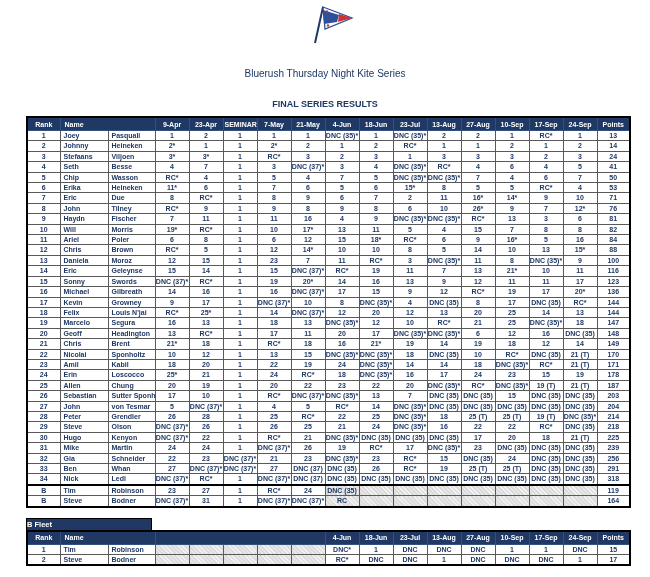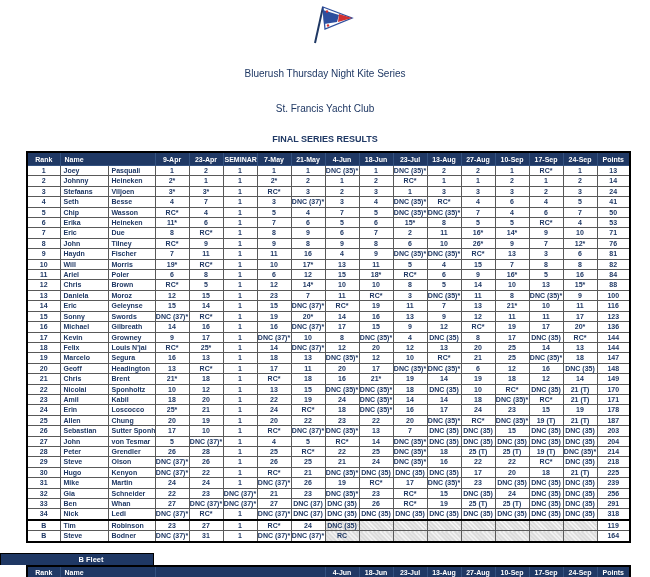--- a/index.html
+++ b/index.html
@@ -35,42 +35,41 @@
   table.results td.nm{text-align:left;padding-left:3px;}
   td.red{color:#FF0000;}
   td.hatch{
     background-color:#d9d9d9;
     background-image:repeating-linear-gradient(45deg,rgba(255,255,255,.85) 0 1px,transparent 1px 3px);
   }
   tr.sep td{border-top:2.5px solid #000;}
 
   .bfleet-wrap{margin-top:10px;}
   .bfleet-bar{
-    width:124px;height:11px;
+    margin-left:26px;width:124px;height:11px;
     background:#1F3864;border:1.5px solid #000;border-bottom:none;
     color:#fff;font-size:7.5px;font-weight:bold;
-    text-align:center;line-height:11px;padding-left:28px;
+    line-height:11px;
   }
   col.c-rank{width:33px;} col.c-first{width:48px;} col.c-last{width:47px;}
   col.c-race{width:34px;} col.c-pts{width:33px;}
 </style>
 </head>
 <body>
 
 <div class="page-header">
   <svg class="burgee" width="64" height="40" viewBox="0 0 64 40">
     <line x1="30" y1="3" x2="22" y2="39" stroke="#1F3864" stroke-width="2"></line>
     <polygon points="30,3 59,14 32,25" fill="#ffffff" stroke="#2E4F9E" stroke-width="1.3"></polygon>
     <polygon points="30,6 46,11 44,18 31,20" fill="#2E4F9E"></polygon>
     <polygon points="46,10 59,14 45,18" fill="#D03030"></polygon>
     <circle cx="34" cy="7.5" r="1.2" fill="#D03030"></circle>
     <circle cx="35" cy="21.5" r="1.2" fill="#D03030"></circle>
   </svg>
   <div class="t1">Bluerush Thursday Night Kite Series</div>
-  <div class="t2">St. Francis Yacht Club</div>
   <div class="t3">FINAL SERIES RESULTS</div>
 </div>
 
 <table class="results" id="main-table">
   <colgroup>
     <col class="c-rank">
       <col class="c-first">
       <col class="c-last">
     <col class="c-race">
       <col class="c-race">

